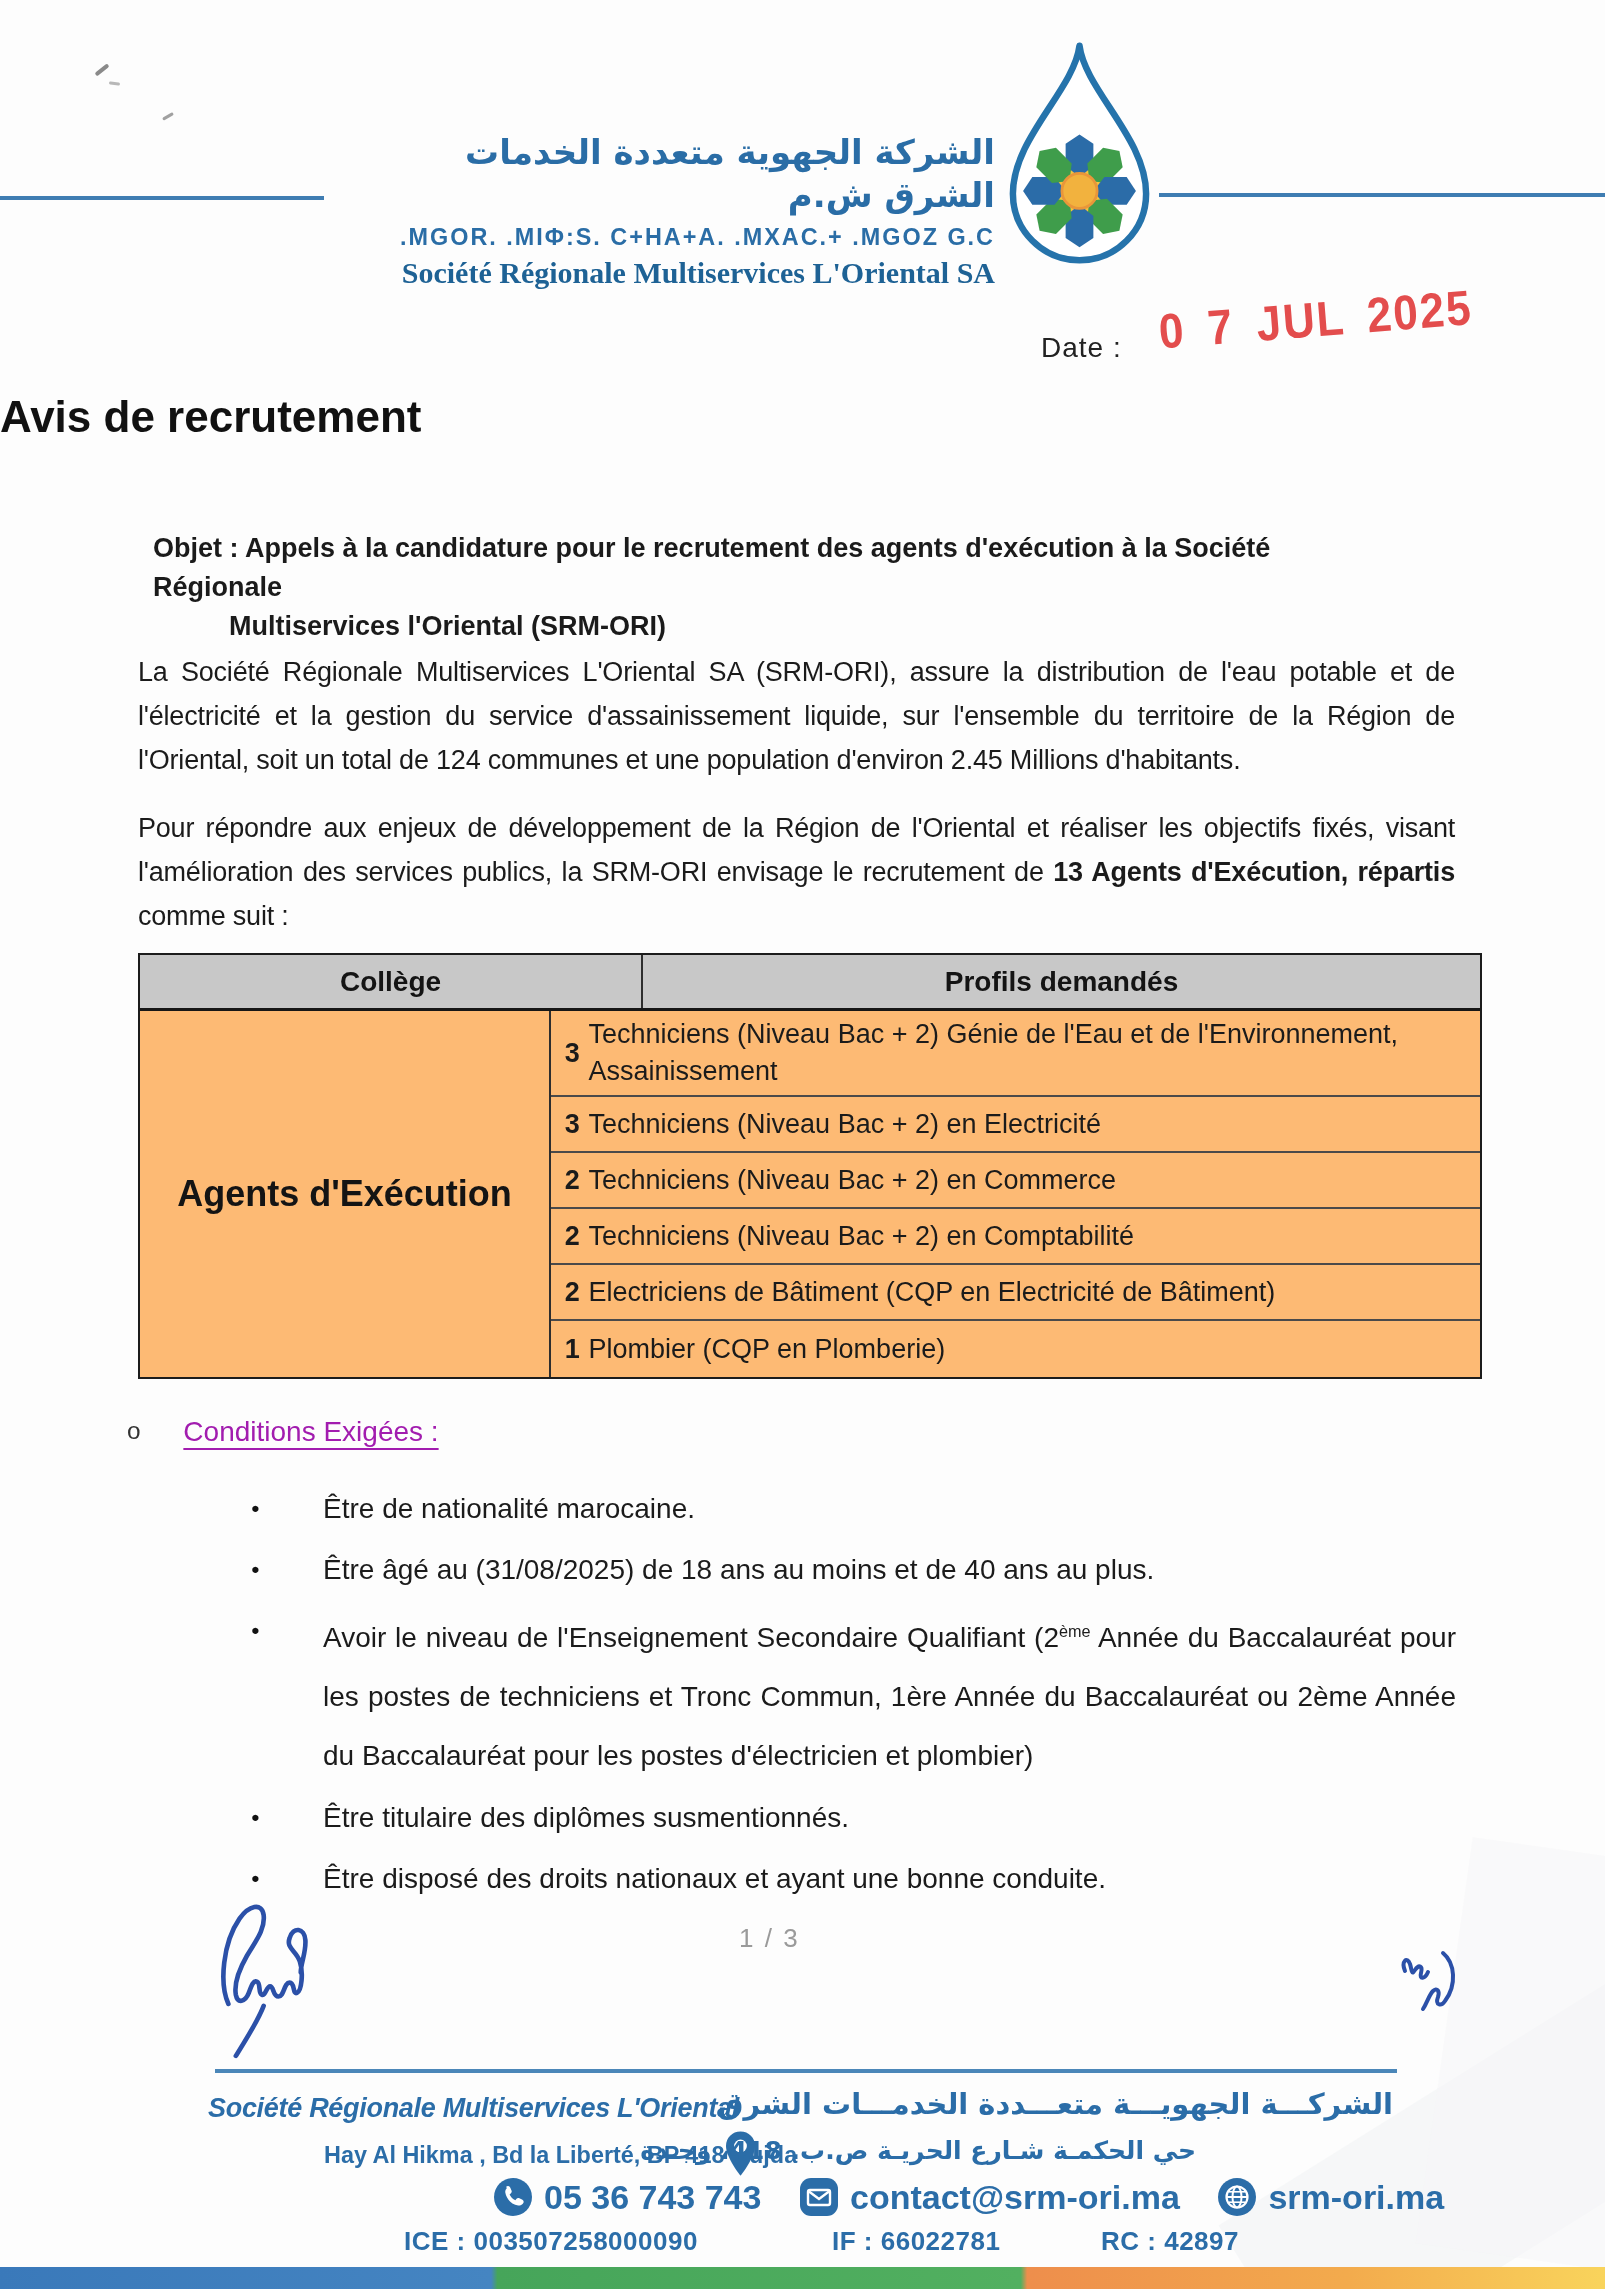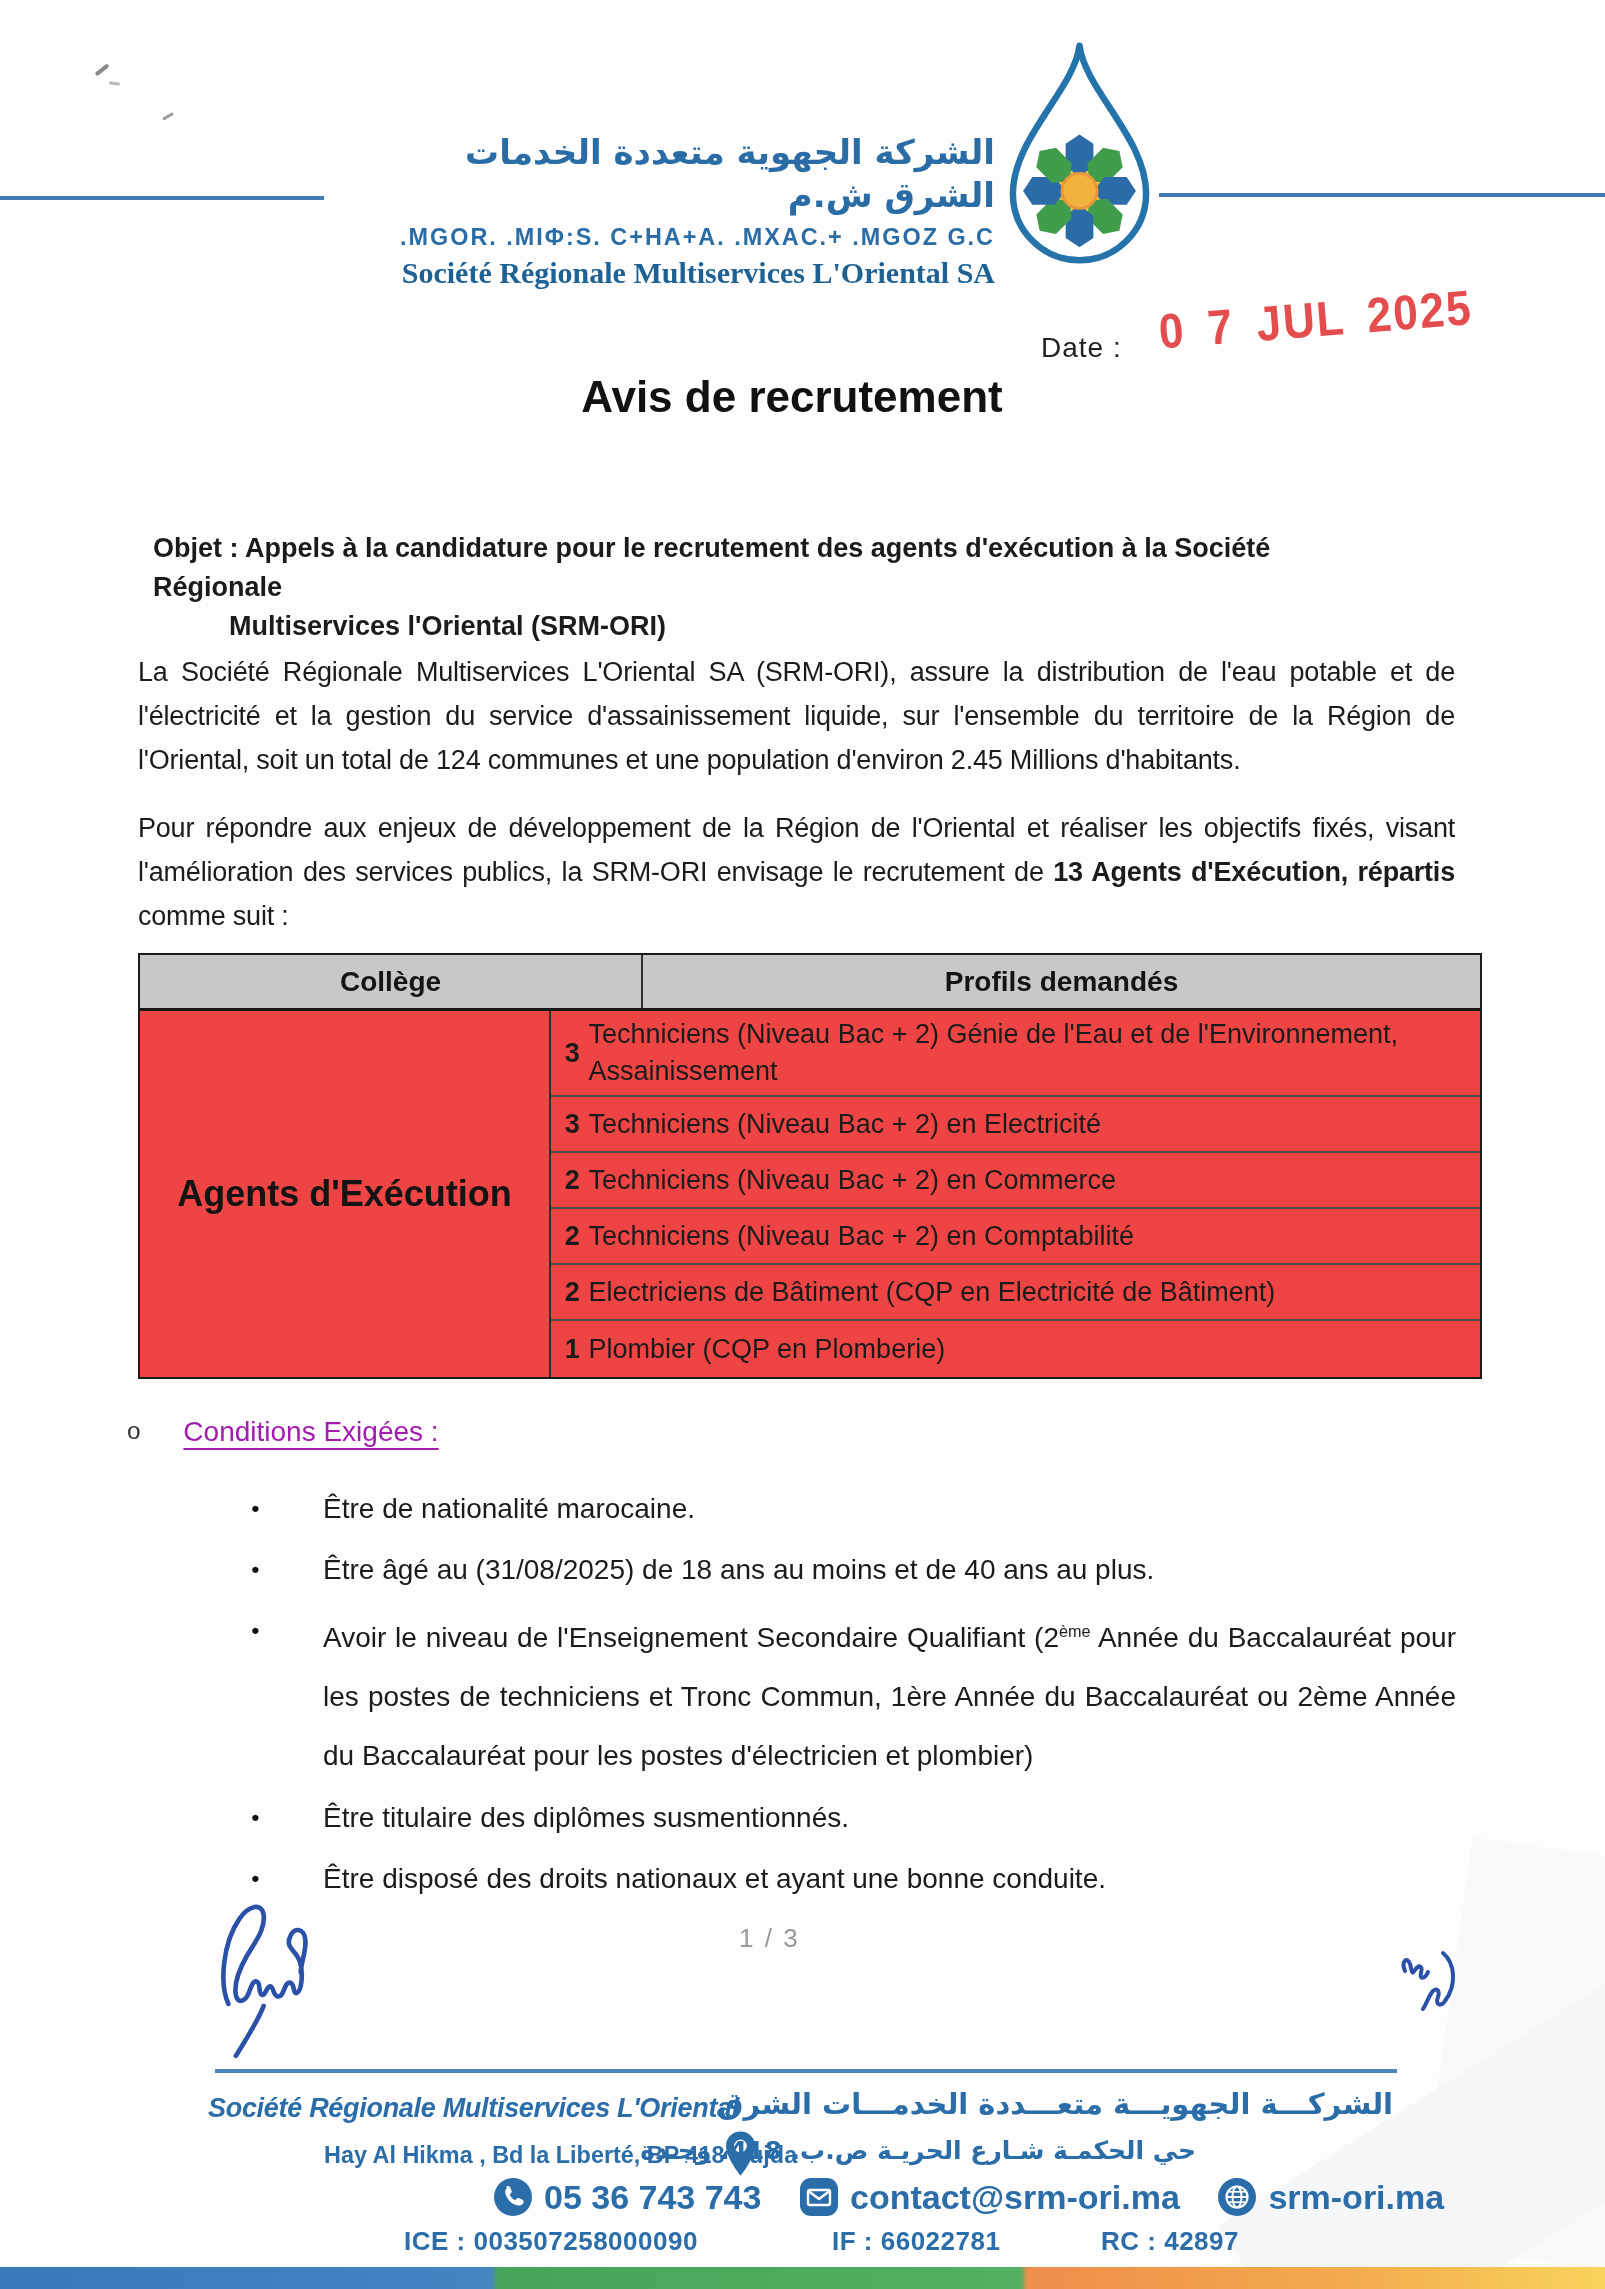--- a/index.html
+++ b/index.html
@@ -28,34 +28,34 @@
   .head-fr  { font-family:"Liberation Serif","DejaVu Serif",serif; font-size:30px; font-weight:bold; color:#1e6295; margin-top:2px; }
   .logo { position:absolute; left:987px; top:39px; width:185px; height:252px; }
 
   
   .date-label { position:absolute; left:1041px; top:332px; font-size:28px; color:#222; letter-spacing:1px; }
   .date-stamp { position:absolute; left:1159px; top:304px; font-size:47px; font-weight:bold;
                 color:#e24444; letter-spacing:2px; word-spacing:8.8px;
                 transform:rotate(-4.5deg) scale(.94,1.04); transform-origin:left center; opacity:.95; }
 
   
-  .doc-title { position:absolute; left:0; top:372px; width:1584px; text-align:center;
+  .doc-title { position:absolute; left:0; top:392px; width:1584px; text-align:left;
                font-size:44px; font-weight:bold; color:#111; }
   .objet { position:absolute; left:153px; top:529px; width:1239px; font-size:27px; font-weight:bold; line-height:39px; }
   .objet .l2 { display:block; padding-left:76px; }
 
   
   .para { position:absolute; left:138px; width:1317px; font-size:27px; line-height:44px;
           text-align:justify; letter-spacing:-0.2px; }
   .p1 { top:650px; }
   .p2 { top:806px; }
   .b  { font-weight:bold; }
 
   
-  .tbl { position:absolute; left:138px; top:953px; width:1344px; border:2.9px solid #1c1c1c; background:#ef4444; }
+  .tbl { position:absolute; left:138px; top:953px; width:1344px; border:2.9px solid #1c1c1c; background:#fdba74; }
   .thead { display:grid; grid-template-columns:501px 1fr; background:#c8c8c8; border-bottom:3.9px solid #161616; }
   .th { padding:10.7px 3.9px; text-align:center; font-weight:bold; font-size:28px; color:#141414; }
   .th + .th { border-left:2px solid #2e2e2e; }
   .tbody { display:flex; }
   .college { width:411px; border-right:2px solid #2e2e2e; display:flex; align-items:center; justify-content:center;
              font-weight:bold; font-size:36px; color:#141414; }
   .prows { flex:1; }
   .prow { min-height:56px; display:flex; align-items:center; padding:4.9px 13.7px;
           font-size:27px; border-bottom:2px solid #4a4a4a; }
   .prow:last-child { border-bottom:none; }

